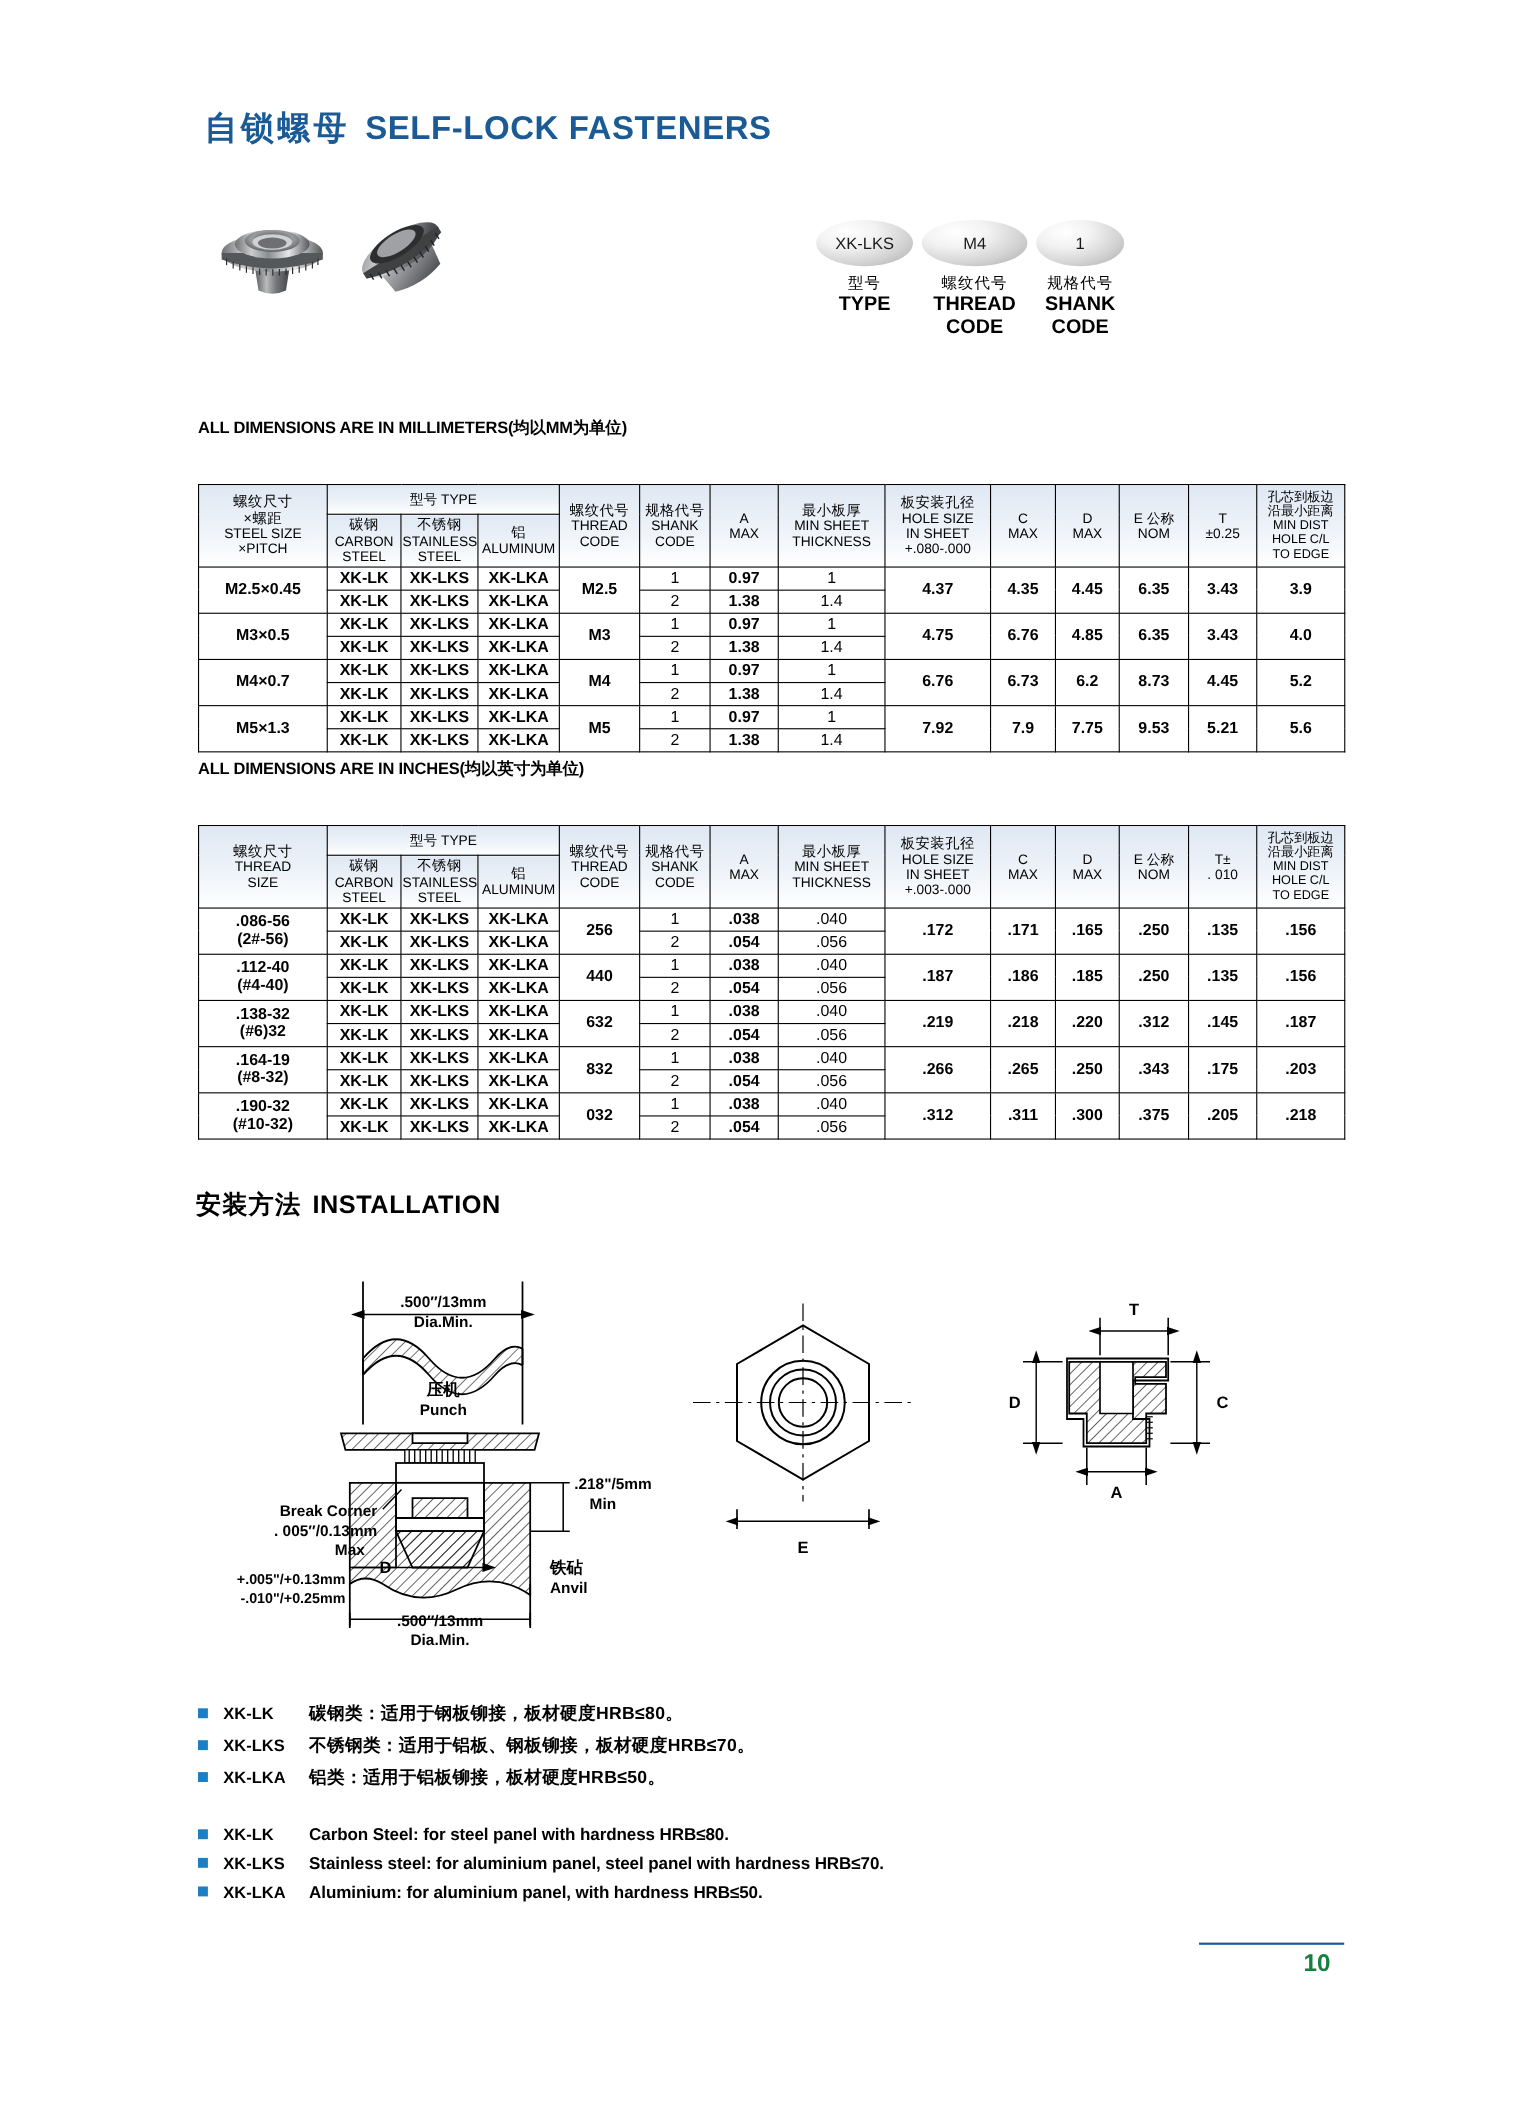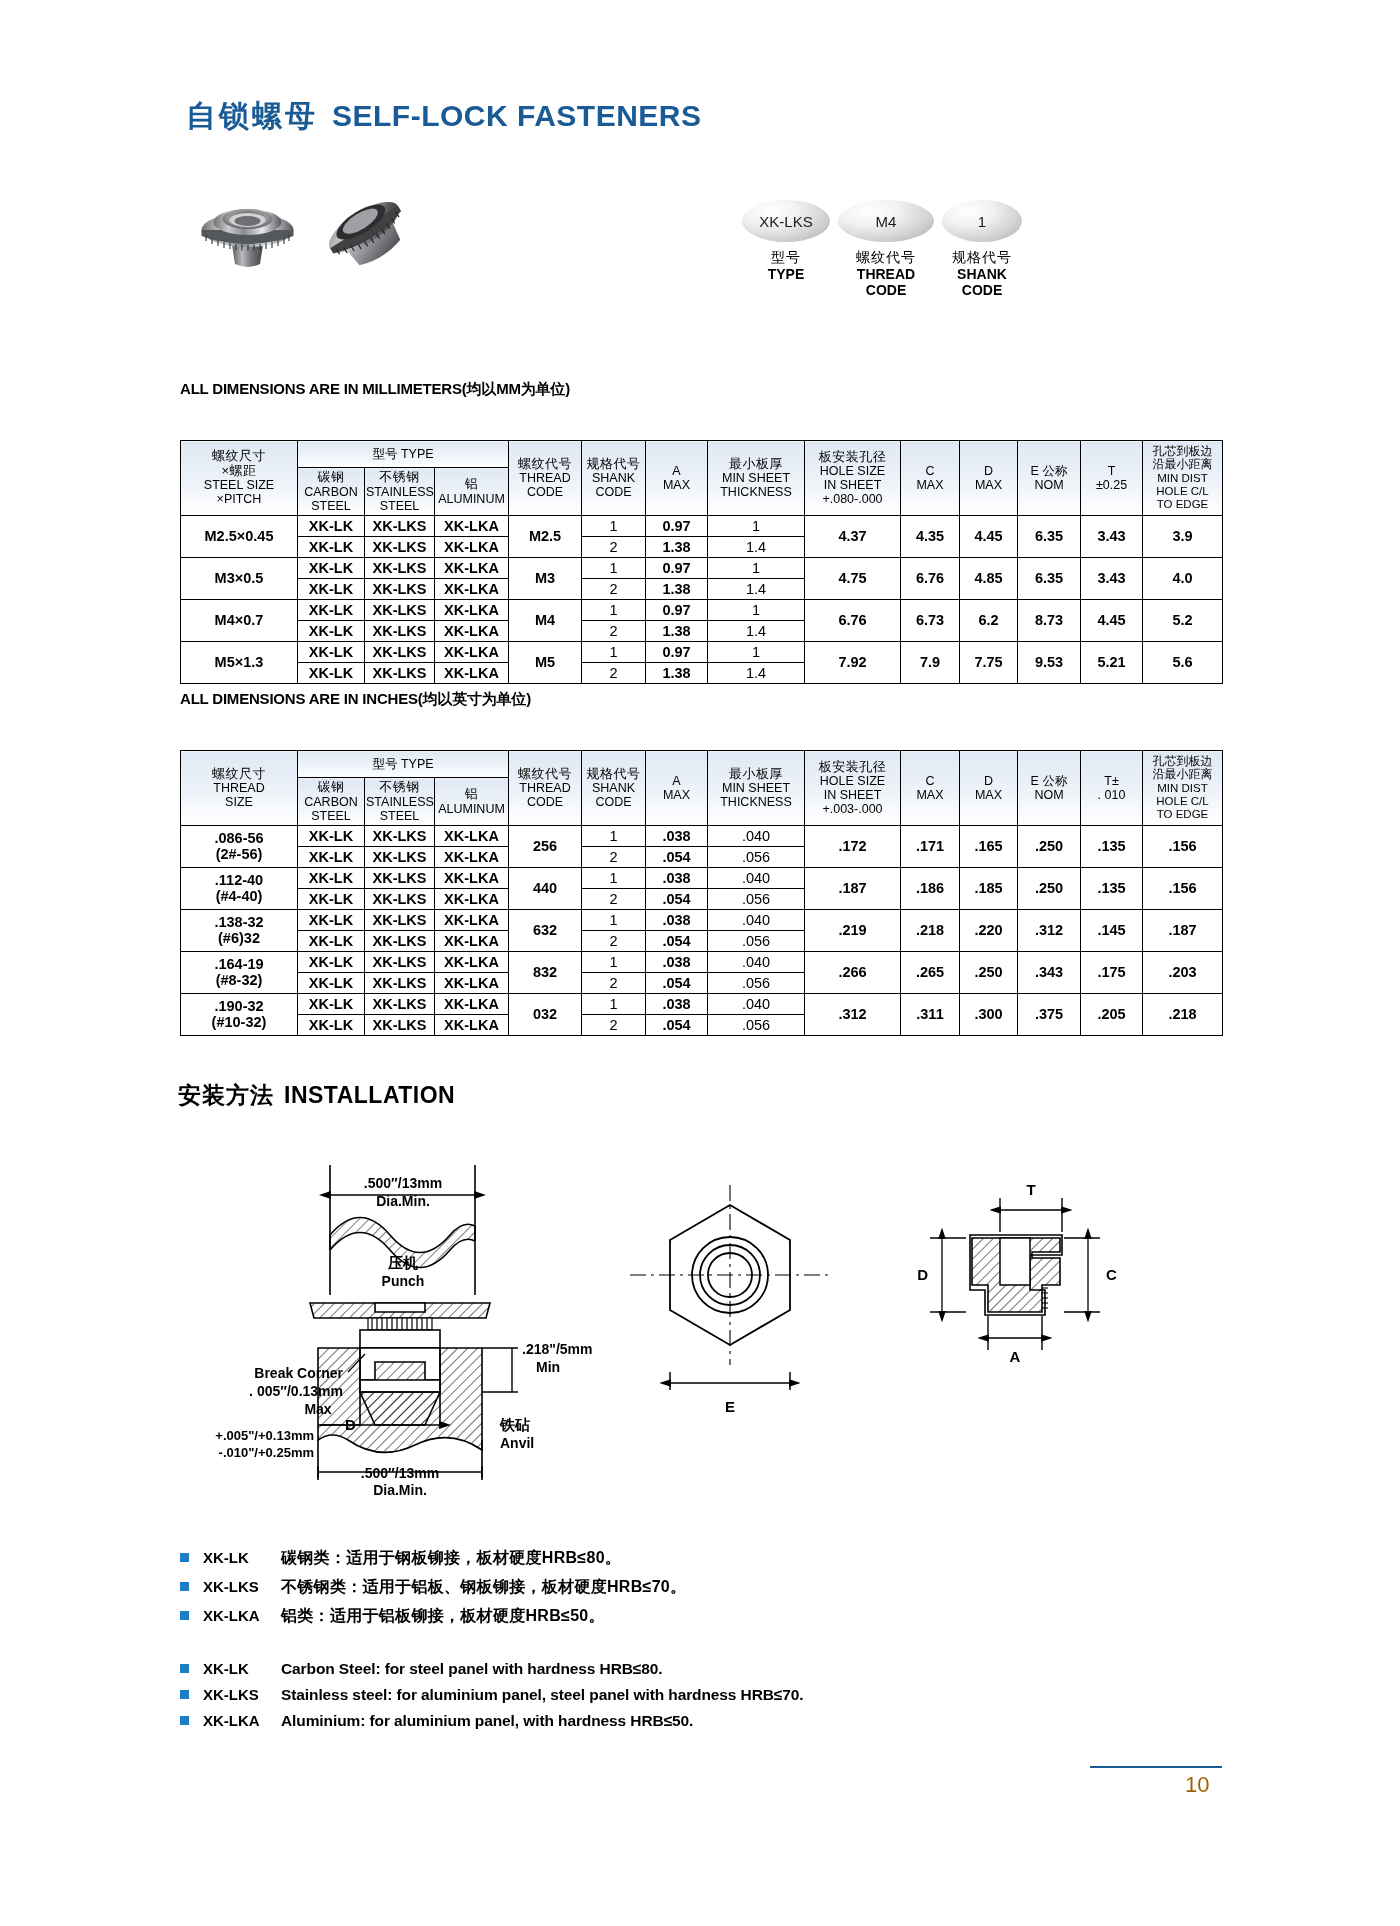--- a/index.html
+++ b/index.html
@@ -47,21 +47,21 @@
     height: 42px;
     display: flex; align-items: center; justify-content: center;
     font-size: 15px; color: #1b1b1b;
     background: radial-gradient(ellipse at 32% 26%, #ffffff 0%, #f2f2f2 32%, #d2d2d2 66%, #a9a9a9 100%);
   }
   .ov1 { width: 88px; }
   .ov2 { width: 96px; margin-left: 8px;}
   .ov3 { width: 80px; margin-left: 8px;}
   .cap { text-align: center; line-height: 1.18; margin-top: 7px; }
   .cap .c1 { font-size: 14px; font-weight: 400; display:block; letter-spacing:1px;}
-  .cap .c2 { font-size: 14px; font-weight: 700; display:block; }
+  .cap .c2 { font-size: 18px; font-weight: 700; display:block; }
   .cap-row { display:flex; }
   .cap-a { width: 88px; }
   .cap-b { width: 96px; margin-left: 8px;}
   .cap-c { width: 80px; margin-left: 8px;}
 
   
   .tbl-caption {
     position: absolute;
     font-size: 15px; font-weight: 700; letter-spacing: -0.2px;
     white-space: nowrap;
@@ -126,21 +126,21 @@
   .note .txt-cn { font-size: 16px; font-weight: 700; letter-spacing: 0.3px; }
   .note .txt-en { font-size: 15.5px; font-weight: 600; letter-spacing: -0.1px;}
 
   
   #footer-rule {
     position: absolute; left: 1090px; top: 1766px;
     width: 132px; height: 2px; background: #1a5b96;
   }
   #page-num {
     position: absolute; left: 1185px; top: 1772px;
-    font-size: 22px; font-weight: 400; color: #a16207;
+    font-size: 22px; font-weight: 700; color: #15803d;
   }
 </style>
 </head>
 <body>
 
 <div class="page">
 
   <div id="title">
     <span class="cn">自锁螺母</span><span class="en">SELF-LOCK FASTENERS</span>
   </div>

